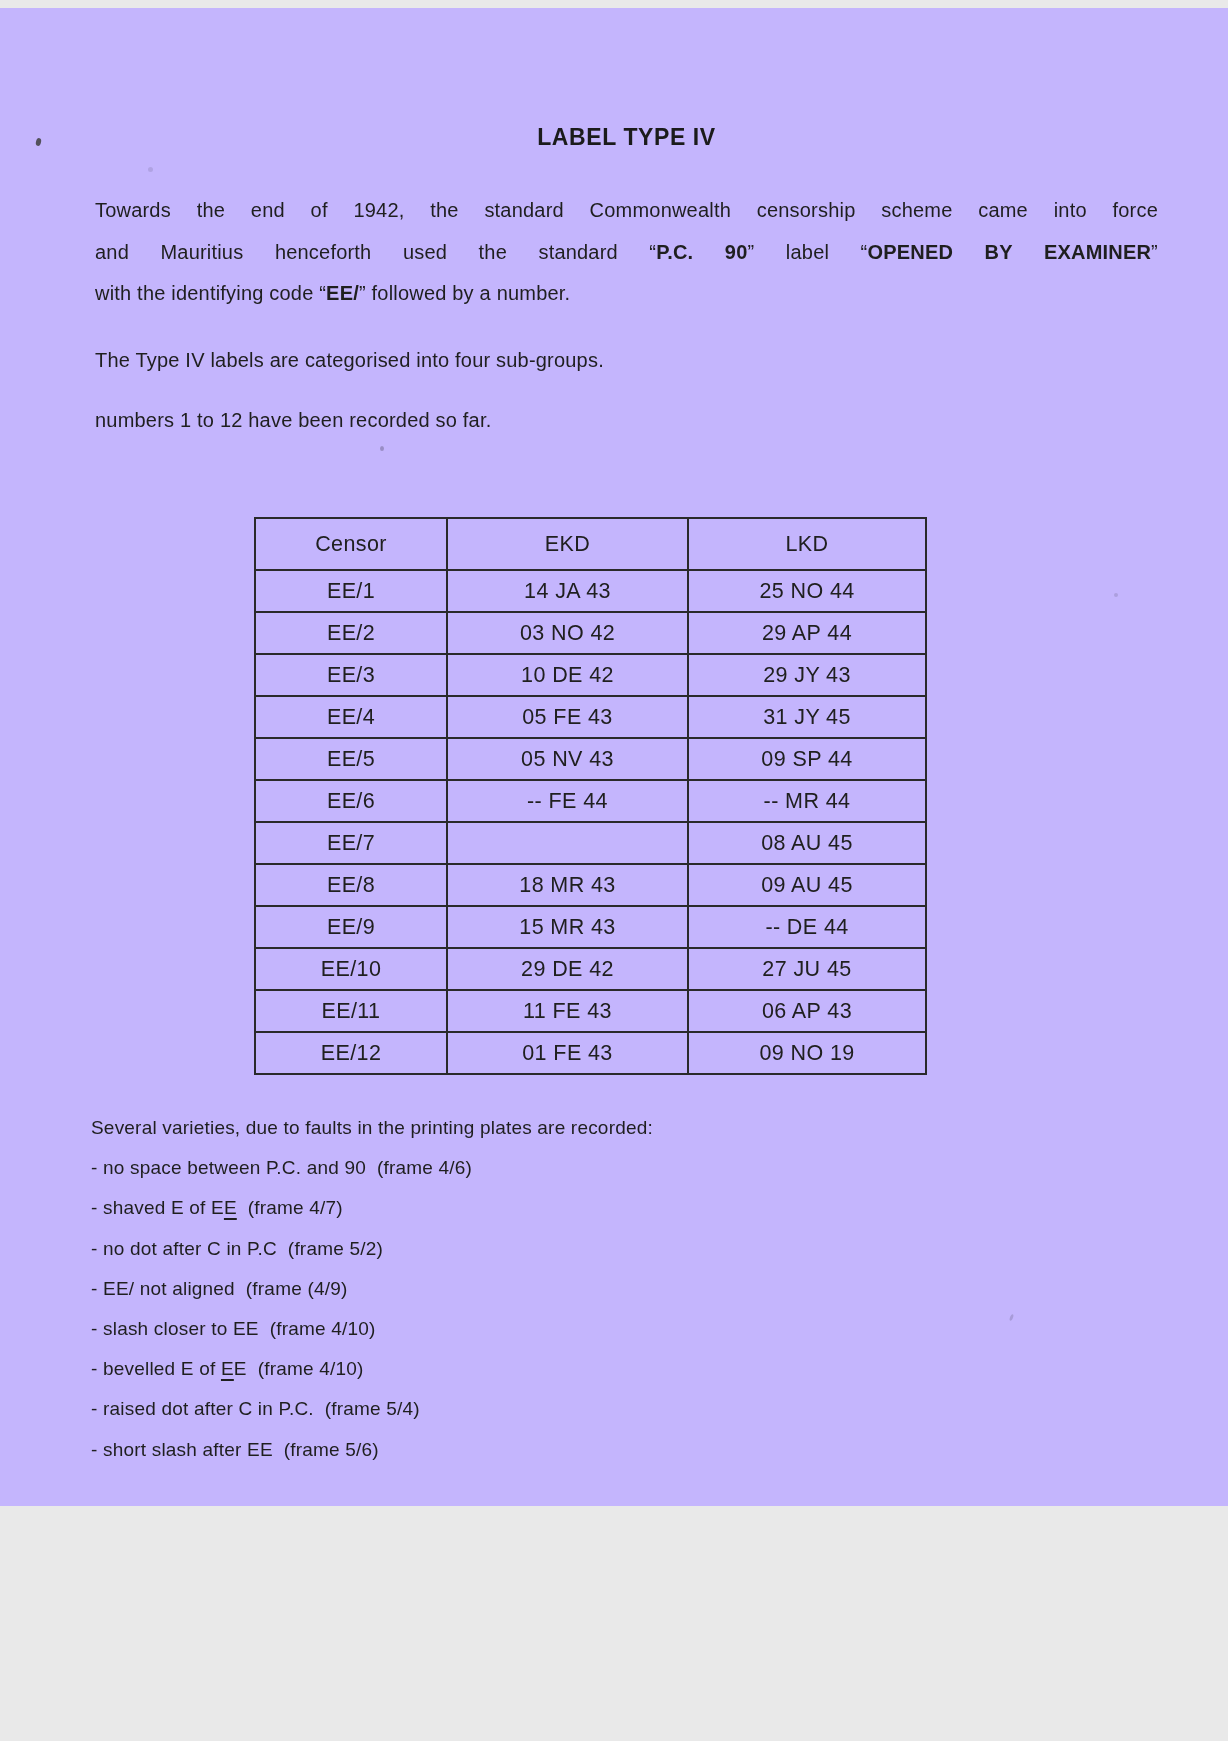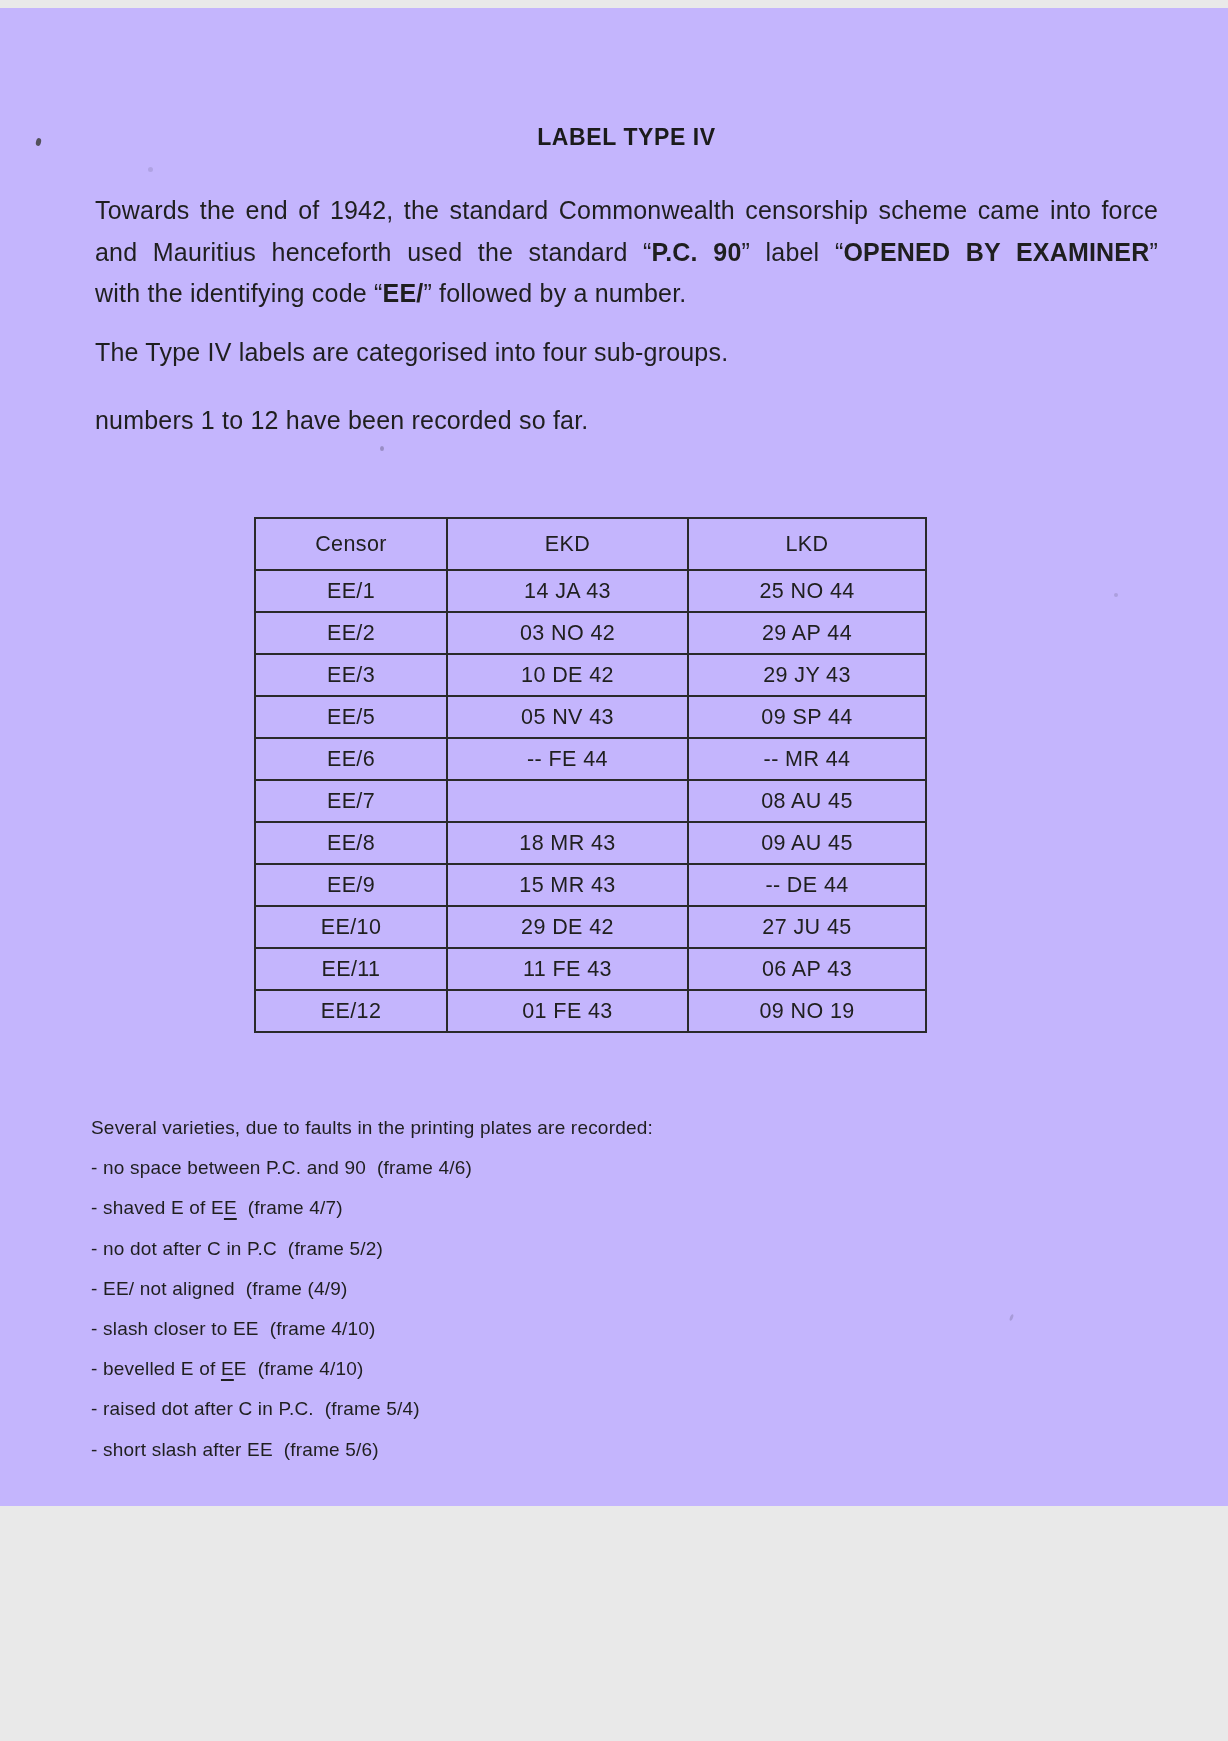--- a/index.html
+++ b/index.html
@@ -7,26 +7,26 @@
     position:relative; width:1228px; height:1498px; margin:8px auto;
     background:#c4b5fd; overflow:hidden;
     font-family:"Liberation Sans","DejaVu Sans",sans-serif;
     color:#1f1f1f;
   }
   .title {
     position:absolute; top:114px; left:95px; width:1063px; margin:0;
     text-align:center; font-size:23px; line-height:30px; font-weight:700;
     letter-spacing:0.6px; color:#1b1b1b;
   }
-  .para { position:absolute; left:95px; width:1063px; font-size:25px; }
+  .para { position:absolute; left:95px; width:1063px; font-size:20px; }
   .para .ln { height:41.5px; line-height:41.5px; letter-spacing:0.2px; }
   .para .just { text-align:justify; text-align-last:justify; text-justify:inter-word; }
   .b { font-weight:700; }
   .p1 { top:182px; }
-  .p2 { top:324px; }
+  .p2 { top:332px; }
   .p3 { top:392px; }
 
   .censor-table {
     position:absolute; left:254px; top:509px;
     border-collapse:collapse; table-layout:fixed;
     font-size:21.5px; color:#202020;
   }
   .censor-table th, .censor-table td {
     border:2px solid #2a2a2a; text-align:center; vertical-align:middle;
     padding:0; letter-spacing:0.4px; font-weight:400; overflow:hidden;
@@ -113,20 +113,25 @@
           <td>EE/2</td>
           <td>03 NO 42</td>
           <td>29 AP 44</td>
         </tr>
       <tr>
           <td>EE/3</td>
           <td>10 DE 42</td>
           <td>29 JY 43</td>
         </tr>
       <tr>
+          <td>EE/4</td>
+          <td>05 FE 43</td>
+          <td>31 JY 45</td>
+        </tr>
+      <tr>
           <td>EE/5</td>
           <td>05 NV 43</td>
           <td>09 SP 44</td>
         </tr>
       <tr>
           <td>EE/6</td>
           <td>-- FE 44</td>
           <td>-- MR 44</td>
         </tr>
       <tr>

